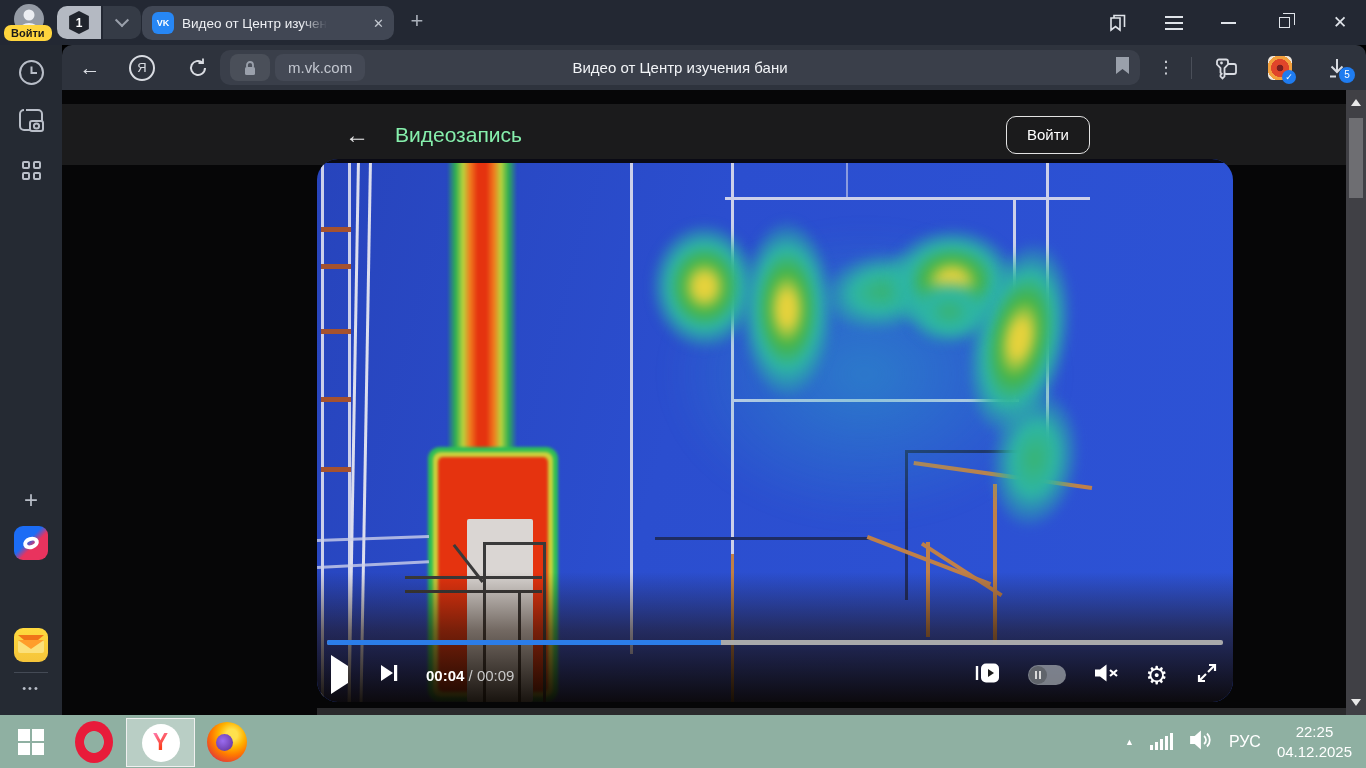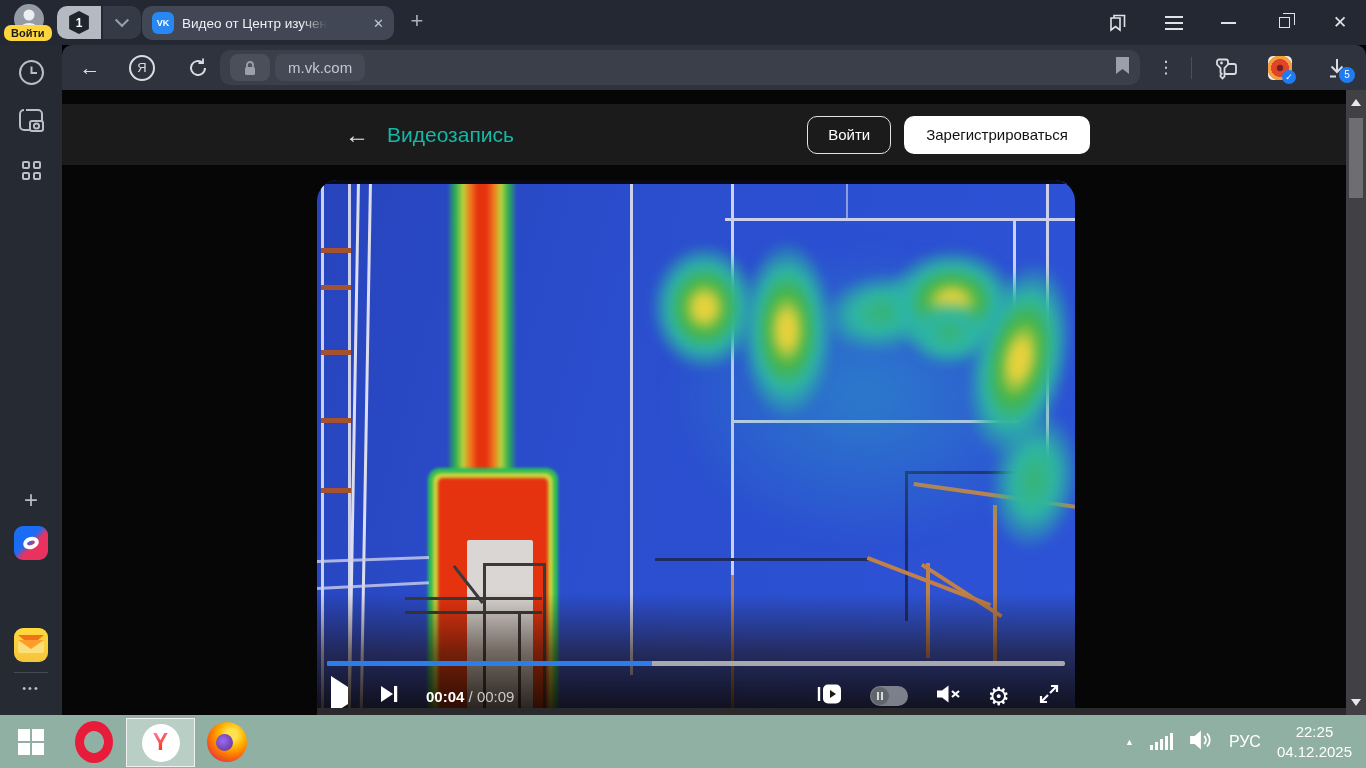--- a/index.html
+++ b/index.html
@@ -52,27 +52,27 @@
   .mailapp .flap { position:absolute; left:4px; top:7px; width:0; height:0; border-left:13px solid transparent; border-right:13px solid transparent; border-top:11px solid #f07318; }
   .mailapp .body2 { position:absolute; left:4px; top:12px; width:26px; height:13px; background:#fbe07a; border-radius:2px; }
   .mailapp .flap2 { position:absolute; left:4px; top:12px; width:0; height:0; border-left:13px solid transparent; border-right:13px solid transparent; border-top:9px solid #ff9d2b; }
   .sdiv { position:absolute; left:14px; width:34px; height:1px; background:#444a55; }
 
   
   #content { position:absolute; left:62px; top:90px; width:1284px; height:625px; background:#060607; z-index:10; }
   #vkheader { position:absolute; left:0; top:14px; width:1284px; height:61px; background:#1b1b1c; }
   #vkheader .inner { position:absolute; left:255px; width:773px; height:61px; display:flex; align-items:center; }
   #vk-back { color:#e8e8e8; font-size:24px; margin-left:28px; }
-  #vk-title { color:#14b8a6; font-size:21px; margin-left:18px; }
+  #vk-title { color:#86efac; font-size:21px; margin-left:26px; }
   .vkbtns { margin-left:auto; display:flex; gap:13px; }
   .btn-login { height:38px; padding:0 20px; border:1.5px solid #e3e3e3; border-radius:10px; color:#fff; font-size:15px; display:flex; align-items:center; background:transparent; }
   .btn-reg { height:38px; padding:0 22px; background:#fff; border-radius:10px; color:#121212; font-size:15px; display:flex; align-items:center; }
 
   
-  #video { position:absolute; left:255px; top:90px; width:758px; height:543px; overflow:hidden; background:linear-gradient(105deg,#2744bc 0%,#2b4ecf 40%,#2d53d6 100%);border-radius:21px; }
+  #video { position:absolute; left:255px; top:69px; width:916px; height:543px; overflow:hidden; background:linear-gradient(105deg,#2744bc 0%,#2b4ecf 40%,#2d53d6 100%);border-radius:21px; }
   .ln { position:absolute; background:#ccd0ea; transform-origin:left top; }
   .ln.lv2 { background:#dcdeee; } .ln.or { background:#c08048; } .ln.dk { background:#1e2c63; }
   .ln.rust { background:#a5522f; } .ln.wf { background:#3a3a3a; }
   .blob { position:absolute; border-radius:50%; filter:blur(5px); transform-origin:center; }
   .blob.core { background:radial-gradient(closest-side,#e6d23c 0%,#e6d23c 15%,#45b447 38%,#2db5a4 62%,rgba(43,78,207,0) 95%); }
   .blob.plain { background:radial-gradient(closest-side,#39b472 0%,#2db5a4 45%,rgba(43,78,207,0) 95%); }
   .blob.wash { background:radial-gradient(closest-side,rgba(45,175,195,.45),rgba(43,78,207,0) 90%); filter:blur(10px); }
   #chimney { position:absolute; left:130px; top:0; width:70px; height:297px; filter:blur(1px);
     background:linear-gradient(90deg,rgba(43,78,207,0) 0%,#2fae52 12%,#b9d23c 23%,#f07b1e 33%,#e5330f 44%,#e5330f 56%,#f07b1e 67%,#b9d23c 77%,#2fae52 88%,rgba(43,78,207,0) 100%); }
   #stove { position:absolute; left:111px; top:288px; width:130px; height:255px; filter:blur(1.5px); }
@@ -181,20 +181,21 @@
   </div>
 
   <div id="addr">
     <div id="lockchip">
       <svg width="14" height="16" viewBox="0 0 14 16">
         <rect x="2" y="7" width="10" height="8" rx="1.5" fill="#9aa0ab"></rect>
         <path d="M4 7 V5 a3 3 0 0 1 6 0 V7" fill="none" stroke="#9aa0ab" stroke-width="1.8"></path>
       </svg>
     </div>
     <div id="urlchip">m.vk.com</div>
+    <div id="addrtitle">Видео от Центр изучения бани</div>
     <div id="bookmark-ic">
       <svg width="15" height="19" viewBox="0 0 15 19">
         <path d="M1 1 h13 v17 l-6.5-5 L1 18 z" fill="#9aa0ab"></path>
       </svg>
     </div>
   </div>
 
   <div class="tbi" style="left:1090px;width:28px;font-size:17px">
       <span>⋮</span>
     </div>
@@ -269,21 +270,20 @@
     </div>
 </div>
 
 <div id="content">
   <div id="vkheader">
     <div class="inner">
       <div id="vk-back">←</div>
       <div id="vk-title">Видеозапись</div>
       <div class="vkbtns">
         <div class="btn-login">Войти</div>
-        <div class="btn-reg">Зарегистрироваться</div>
       </div>
     </div>
   </div>
 
   <div id="video">
 
     <div style="position:absolute;inset:0">
       <i class="ln" style="left:4px;top:0;width:3px;height:543px"></i>
       <i class="ln" style="left:31px;top:0;width:3px;height:543px"></i>
       <i class="ln rust" style="left:4px;top:68px;width:30px;height:5px"></i>

